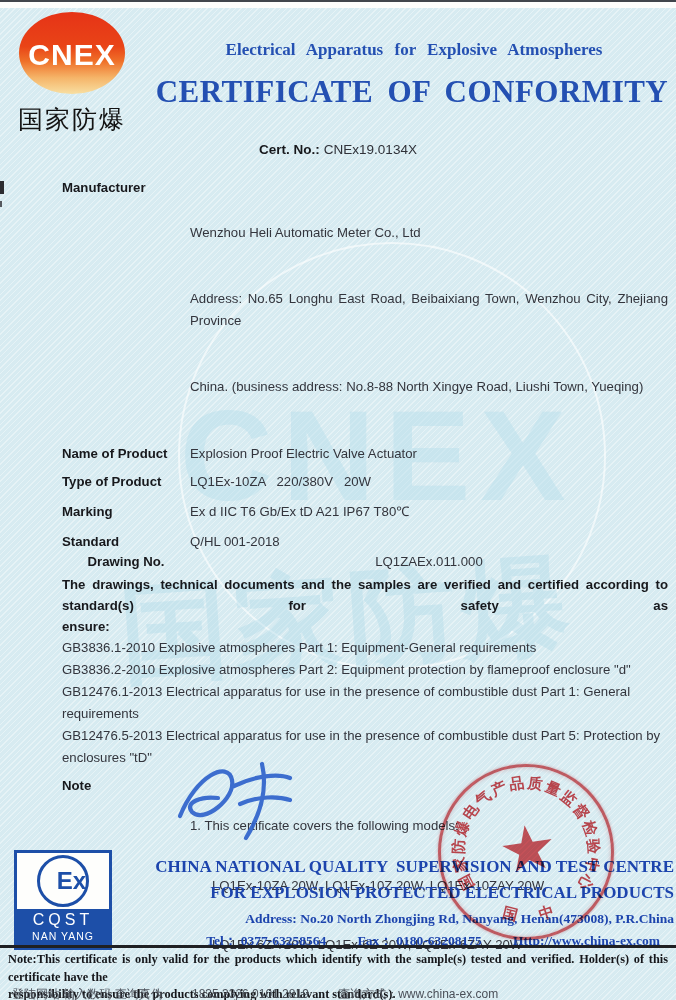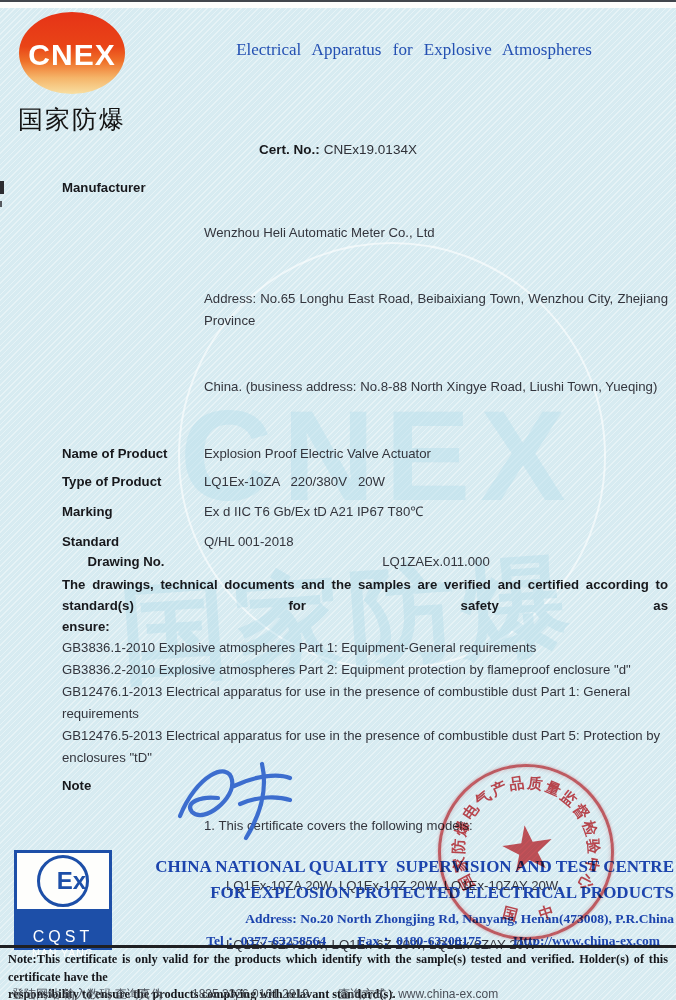--- a/index.html
+++ b/index.html
@@ -22,30 +22,30 @@
     color:rgba(175,217,232,.40);letter-spacing:6px;transform:rotate(-4deg);pointer-events:none;}
 
   
   .logo-wrap{position:absolute;left:14px;top:12px;width:116px;text-align:center;}
   .logo-ellipse{width:106px;height:82px;margin:0 auto;border-radius:50%;
     background:linear-gradient(180deg,#e63317 0%,#e94417 42%,#ef7029 60%,#f5b468 80%,#f8dfa2 100%);
     display:flex;align-items:center;justify-content:center;}
   .logo-ellipse span{color:#fff;font-weight:bold;font-size:30px;letter-spacing:1px;padding-top:4px;}
   .logo-caption{margin-top:9px;font-size:25px;color:#131313;letter-spacing:2px;white-space:nowrap;}
   .supertitle{position:absolute;left:168px;right:16px;top:40px;text-align:center;
-    font-family:"Liberation Serif",serif;font-weight:normal;font-size:17px;color:#2450b2;word-spacing:7px;}
+    font-family:"Liberation Serif",serif;font-weight:bold;font-size:17px;color:#2450b2;word-spacing:7px;}
   .title{position:absolute;left:148px;right:0;top:74px;text-align:center;
     font-family:"Liberation Serif",serif;font-weight:bold;font-size:31px;color:#2450b2;
     word-spacing:6px;letter-spacing:.5px;}
   .cert-line{position:absolute;left:0;right:0;top:142px;text-align:center;font-size:13.5px;color:#2f3138;}
   .cert-line b{color:#17181c;margin-right:4px;}
 
   
   .content{position:absolute;left:62px;right:8px;top:178px;font-size:13.2px;color:#33353d;}
-  .row{display:flex;gap:14px;}
+  .row{display:flex;}
   .lab{flex:0 0 128px;font-weight:bold;color:#17181c;line-height:20px;}
   .val{flex:1;line-height:20px;white-space:pre-wrap;}
   .just{text-align:justify;text-align-last:justify;}
   .manu .val{line-height:22px;}
   .manu{margin-bottom:2px;}
   .r-name{margin-bottom:8px;}
   .r-type{margin-bottom:10px;}
   .r-marking{margin-bottom:10px;}
   .r-standard{}
   .r-drawing{margin-bottom:2px;text-align:center;}
@@ -69,21 +69,21 @@
   .rim-ch{position:absolute;left:50%;top:50%;width:20px;margin-left:-10px;margin-top:-11px;
     text-align:center;font-weight:bold;font-size:15px;color:rgba(206,48,56,.88);transform-origin:center;}
 
   
   .ex-logo{position:absolute;left:14px;top:850px;width:98px;height:100px;border:3px solid #1d4fa8;
     background:#fefefc;box-sizing:border-box;z-index:2;}
   .ex-top{height:56px;display:flex;align-items:center;justify-content:center;}
   .ex-circle{width:52px;height:52px;border:3px solid #1d4fa8;border-radius:50%;box-sizing:border-box;
     color:#1d4fa8;font-weight:bold;font-size:24px;text-align:right;line-height:46px;}
   .ex-band{height:38px;background:#1d4fa8;color:#fff;text-align:center;}
-  .ex-band .cqst{font-size:16px;letter-spacing:4px;line-height:20px;padding-top:18px;}
+  .ex-band .cqst{font-size:16px;letter-spacing:4px;line-height:20px;padding-top:1px;}
   .ex-band .ny{font-size:10.5px;letter-spacing:1px;line-height:13px;}
   .centre{position:absolute;left:116px;right:2px;top:854px;text-align:right;z-index:3;}
   .centre .l1,.centre .l2{font-family:"Liberation Serif",serif;font-weight:bold;font-size:17px;
     color:#1c44ad;line-height:26px;white-space:pre-wrap;}
   .centre .addr{font-family:"Liberation Serif",serif;font-weight:bold;font-size:13.5px;color:#1c44ad;
     line-height:22px;margin-top:2px;}
   .centre .telrow{font-family:"Liberation Serif",serif;font-weight:bold;font-size:13.5px;color:#1c44ad;line-height:21px;}
   .centre .telrow span{margin:0 14px;}
   .divider{position:absolute;left:0;right:0;top:945px;height:2.5px;background:#1f2023;z-index:4;}
   .disclaimer{position:absolute;left:8px;right:8px;top:951px;font-family:"Liberation Serif",serif;
@@ -105,20 +105,21 @@
   <div class="wm-text1">CNEX</div>
   <div class="wm-text2">国家防爆</div>
 
   <div class="logo-wrap">
     <div class="logo-ellipse">
       <span>CNEX</span>
     </div>
     <div class="logo-caption">国家防爆</div>
   </div>
   <div class="supertitle">Electrical  Apparatus  for  Explosive  Atmospheres</div>
+  <div class="title">CERTIFICATE OF CONFORMITY</div>
   <div class="cert-line">
     <b>Cert. No.:</b><span>CNEx19.0134X</span>
   </div>
 
   <div class="content">
 
     <div class="row manu">
       <div class="lab">Manufacturer</div>
       <div class="val">
         <div>Wenzhou Heli Automatic Meter Co., Ltd</div>

